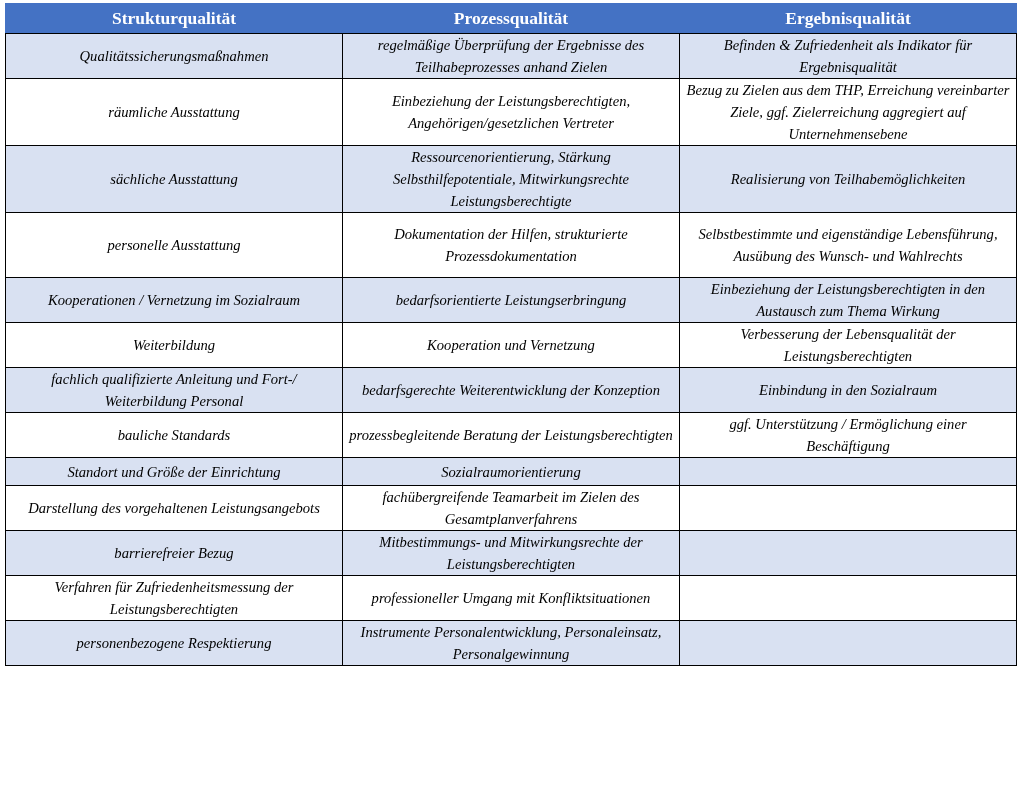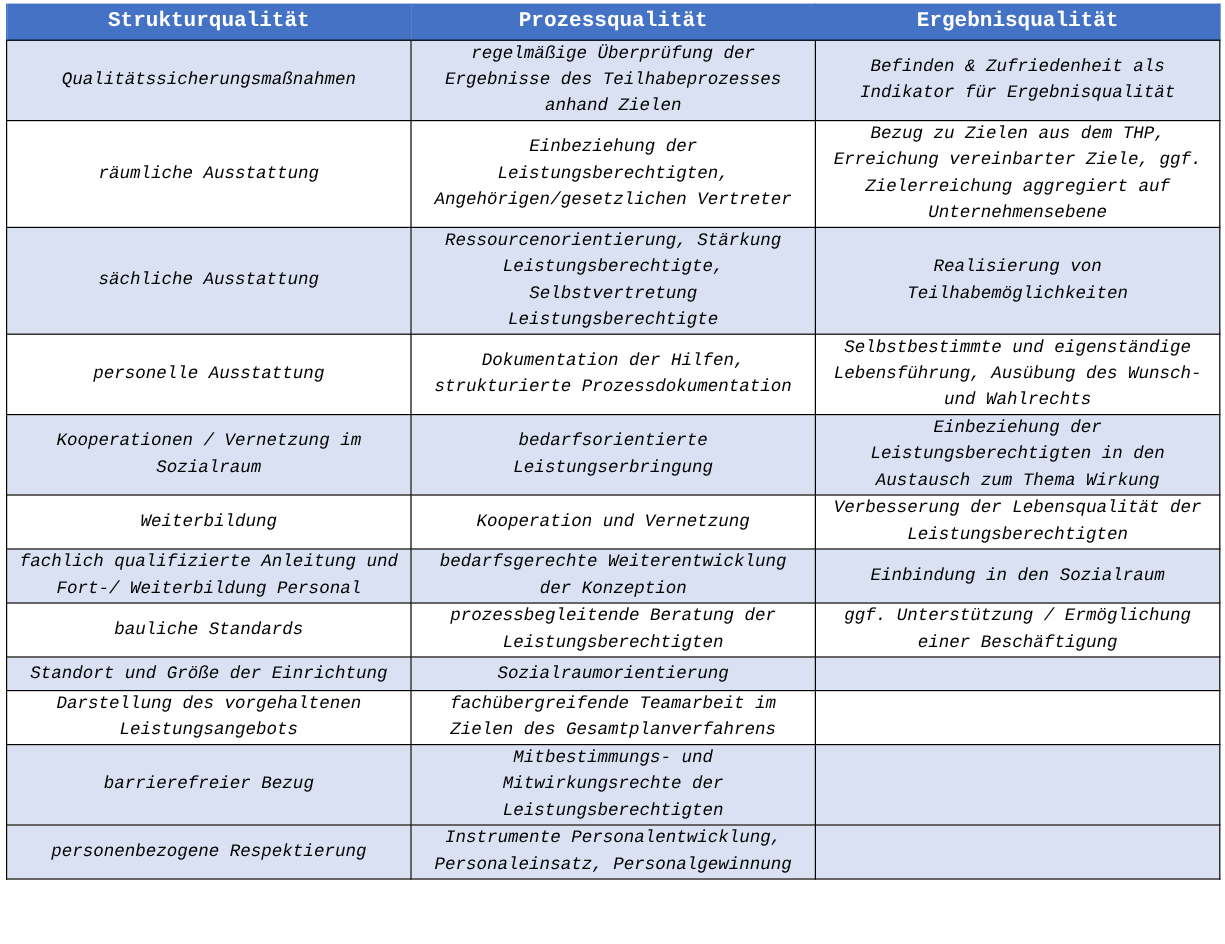--- a/index.html
+++ b/index.html
@@ -2,21 +2,21 @@
 <html><head>
   <meta charset="utf-8">
   <style>
     html, body { margin: 0; padding: 0; background: #ffffff; }
     body { width: 1021px; height: 787px; position: relative; overflow: hidden; }
     table.qtable {
       position: absolute; left: 5px; top: 3px;
       width: 1011px;
       border-collapse: collapse;
       table-layout: fixed;
-      font-family: Liberation Mono, monospace;
+      font-family: Liberation Serif, serif;
     }
     .qtable col.c1 { width: 337px; }
     .qtable col.c2 { width: 337px; }
     .qtable col.c3 { width: 337px; }
     .qtable th {
       background: #4472c4;
       color: #ffffff;
       font-weight: bold;
       font-size: 17.5px;
       height: 30px;
@@ -66,21 +66,21 @@
       <td>regelmäßige Überprüfung der Ergebnisse des Teilhabeprozesses anhand Zielen</td>
       <td>Befinden &amp; Zufriedenheit als Indikator für Ergebnisqualität</td>
     </tr>
     <tr class="plain h67">
       <td>räumliche Ausstattung</td>
       <td>Einbeziehung der Leistungsberechtigten, Angehörigen/gesetzlichen Vertreter</td>
       <td>Bezug zu Zielen aus dem THP, Erreichung vereinbarter Ziele, ggf. Zielerreichung aggregiert auf Unternehmensebene</td>
     </tr>
     <tr class="band h67">
       <td>sächliche Ausstattung</td>
-      <td>Ressourcenorientierung, Stärkung Leistungsberechtigte, Selbstvertretung Leistungsberechtigte</td>
+      <td>Ressourcenorientierung, Stärkung Selbsthilfepotentiale, Mitwirkungsrechte Leistungsberechtigte</td>
       <td>Realisierung von Teilhabemöglichkeiten</td>
     </tr>
     <tr class="plain h67">
       <td>personelle Ausstattung</td>
       <td>Dokumentation der Hilfen, strukturierte Prozessdokumentation</td>
       <td>Selbstbestimmte und eigenständige Lebensführung, Ausübung des Wunsch- und Wahlrechts</td>
     </tr>
     <tr class="band h45">
       <td>Kooperationen / Vernetzung im Sozialraum</td>
       <td>bedarfsorientierte Leistungserbringung</td>
@@ -109,19 +109,24 @@
     <tr class="plain h45">
       <td>Darstellung des vorgehaltenen Leistungsangebots</td>
       <td>fachübergreifende Teamarbeit im Zielen des Gesamtplanverfahrens</td>
       <td></td>
     </tr>
     <tr class="band h45">
       <td>barrierefreier Bezug</td>
       <td>Mitbestimmungs- und Mitwirkungsrechte der Leistungsberechtigten</td>
       <td></td>
     </tr>
+    <tr class="plain h45">
+      <td>Verfahren für Zufriedenheitsmessung der Leistungsberechtigten</td>
+      <td>professioneller Umgang mit Konfliktsituationen</td>
+      <td></td>
+    </tr>
     <tr class="band h45">
       <td>personenbezogene Respektierung</td>
       <td>Instrumente Personalentwicklung, Personaleinsatz, Personalgewinnung</td>
       <td></td>
     </tr>
   </tbody>
 </table>
 
 </body></html>

